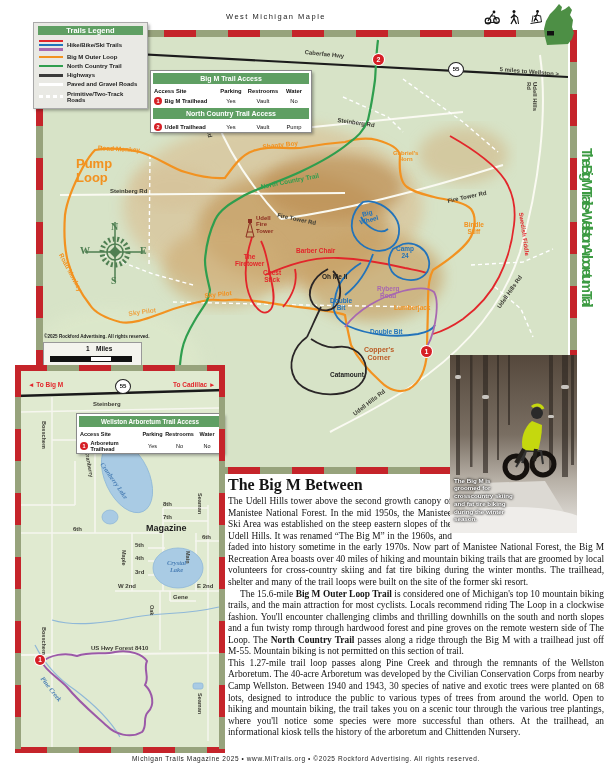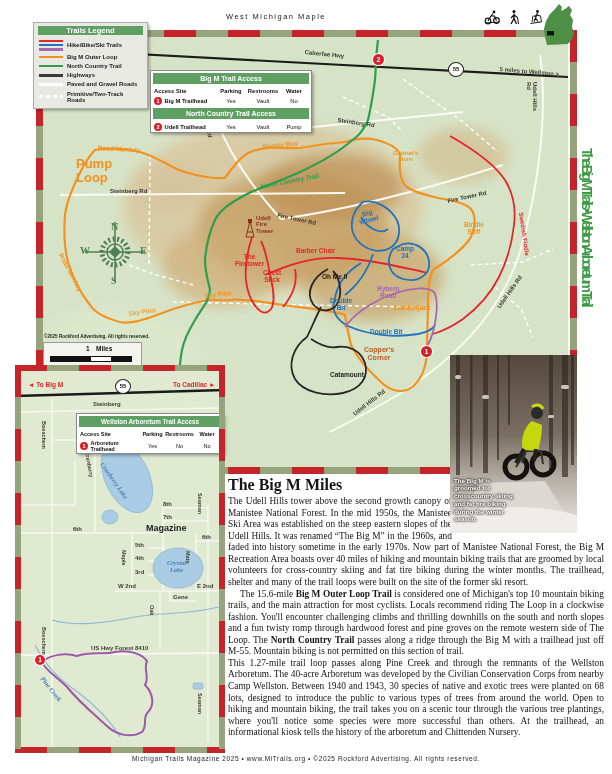--- a/index.html
+++ b/index.html
@@ -477,21 +477,21 @@
         <path d="M74,94 L66,108 M86,94 L84,106" stroke="#23201c" stroke-width="4" fill="none"></path>
         <circle cx="87" cy="58" r="6" fill="#2a2a2a"></circle>
         <path d="M82,52 C85,49 91,49 93,54" stroke="#c5d80e" stroke-width="3" fill="none"></path>
       </g>
     </svg>
     <div class="pcap">The Big M is groomed for crosscountry skiing and fat tire biking during the winter season.</div>
   </div>
 
   <div class="articles">
     <div class="spacer"></div>
-    <div class="art-h">The Big M Miles</div>
+    <div class="art-h">The Big M Between</div>
     <p>The Udell Hills tower above the second growth canopy of Manistee National Forest. In the mid 1950s, the Manistee Ski Area was established on the steep eastern slopes of the Udell Hills. It was renamed “The Big M” in the 1960s, and faded into history sometime in the early 1970s. Now part of Manistee National Forest, the Big M Recreation Area boasts over 40 miles of hiking and mountain biking trails that are groomed by local volunteers for cross-country skiing and fat tire biking during the winter months. The trailhead, shelter and many of the trail loops were built on the site of the former ski resort.</p>
     <p class="indent"><span>The 15.6-mile </span><b>Big M Outer Loop Trail</b><span> is considered one of Michigan's top 10 mountain biking trails, and the main attraction for most cyclists. Locals recommend riding The Loop in a clockwise fashion. You'll encounter challenging climbs and thrilling downhills on the south and north slopes and a fun twisty romp through hardwood forest and pine groves on the remote western side of The Loop. The </span><b>North Country Trail</b><span> passes along a ridge through the Big M with a trailhead just off M-55. Mountain biking is not permitted on this section of trail.</span></p>
     <p>This 1.27-mile trail loop passes along Pine Creek and through the remnants of the Wellston Arboretum. The 40-acre Arboretum was developed by the Civilian Conservation Corps from nearby Camp Wellston. Between 1940 and 1943, 30 species of native and exotic trees were planted on 68 lots, designed to introduce the public to various types of trees from around the world. Open to hiking and mountain biking, the trail takes you on a scenic tour through the various tree plantings, where you'll notice some species were more successful than others. At the trailhead, an informational kiosk tells the history of the arboretum and Chittenden Nursery.</p>
   </div>
 
   <div class="sidebar-title">The Big M Trails • Wellston Arboretum Trail</div>
   <div class="footer">Michigan Trails Magazine 2025 • www.MiTrails.org • ©2025 Rockford Advertising. All rights reserved.</div>
 
 </div>
 

